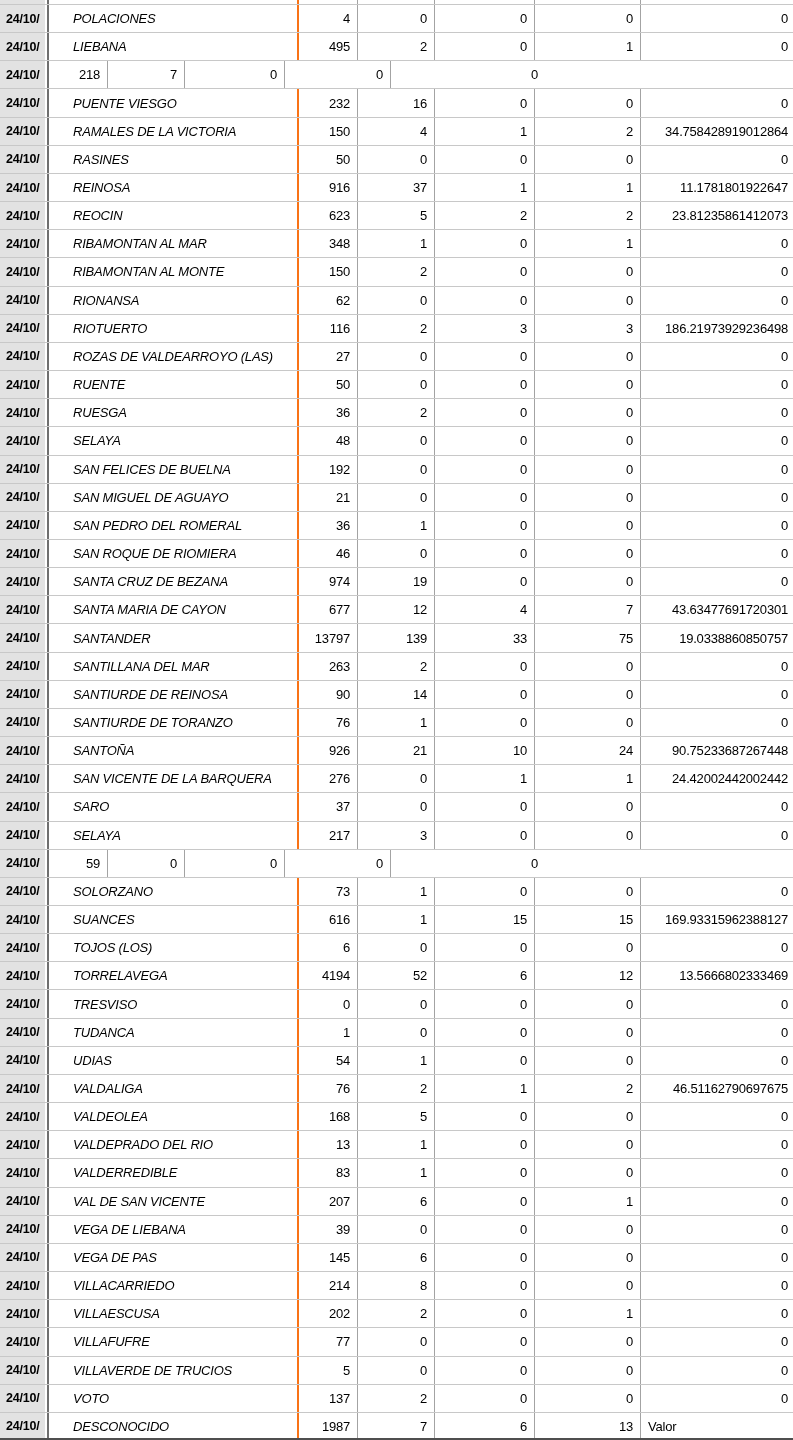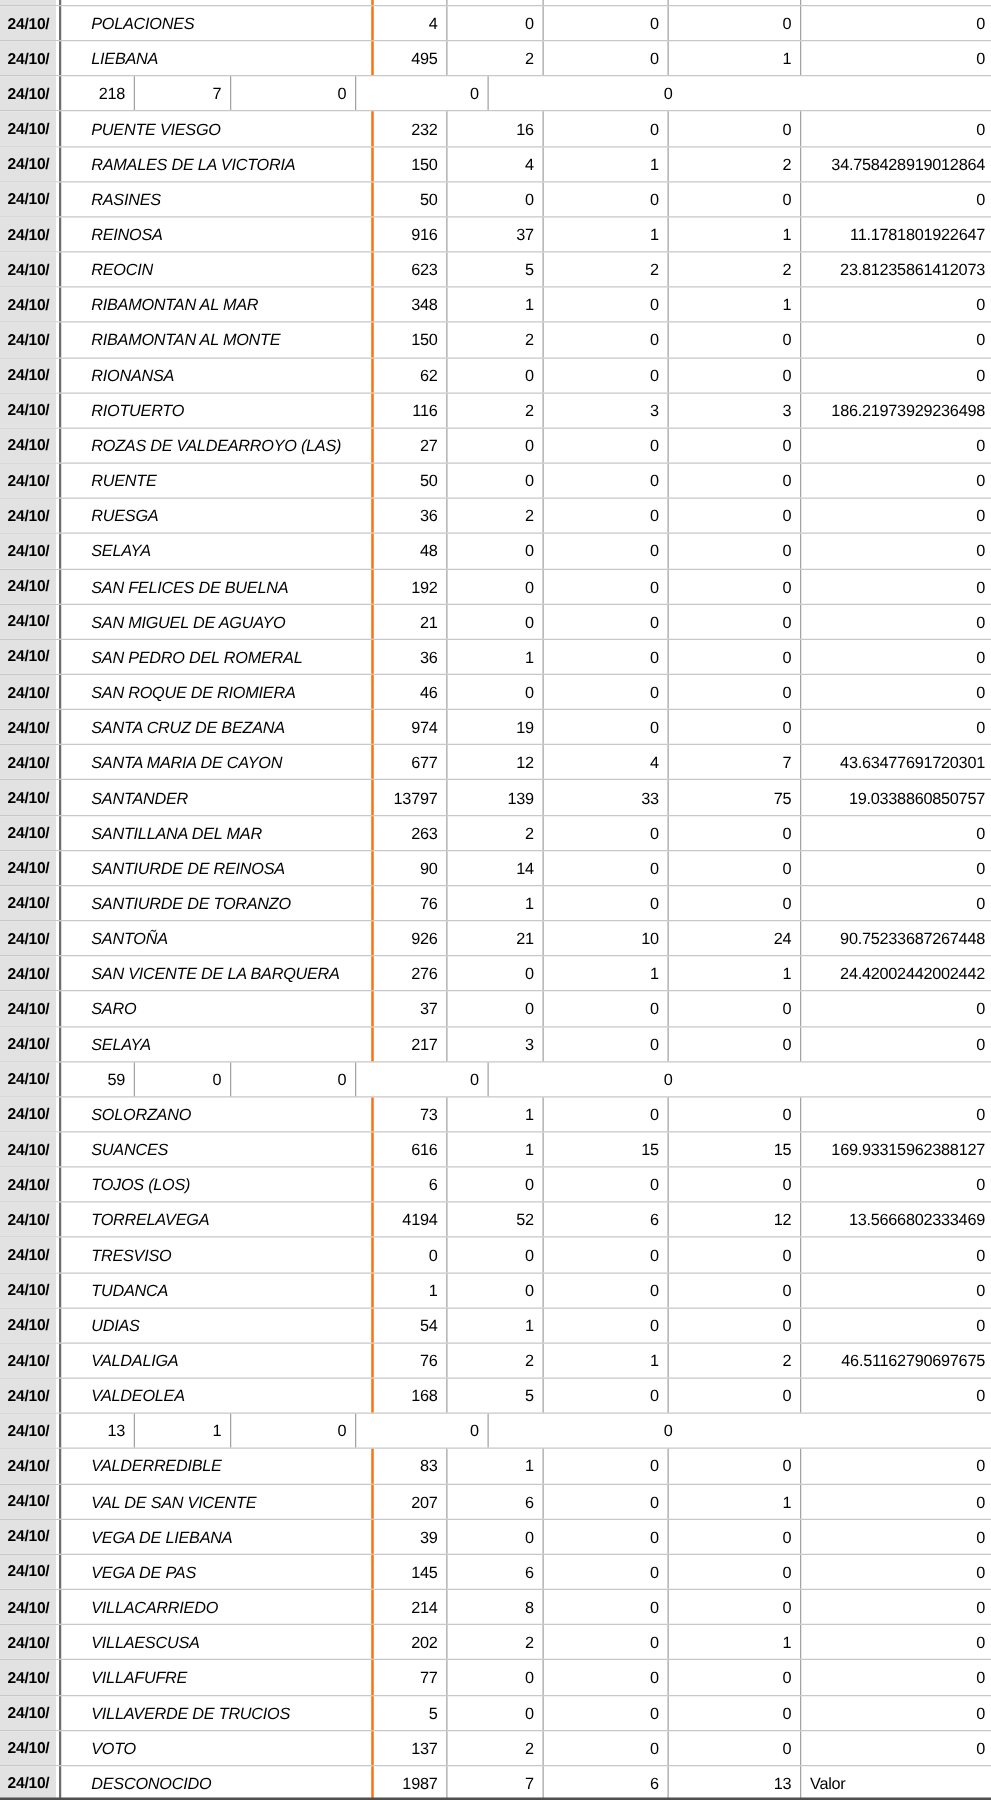--- a/index.html
+++ b/index.html
@@ -495,20 +495,21 @@
     <div class="cell name">VALDEOLEA</div>
     <div class="cell num v0">168</div>
     <div class="cell num v1">5</div>
     <div class="cell num v2">0</div>
     <div class="cell num v3">0</div>
     <div class="cell num v4">0</div>
   </div>
 
   <div class="row">
     <div class="cell date">24/10/</div>
+    <div class="cell name">VALDEPRADO DEL RIO</div>
     <div class="cell num v0">13</div>
     <div class="cell num v1">1</div>
     <div class="cell num v2">0</div>
     <div class="cell num v3">0</div>
     <div class="cell num v4">0</div>
   </div>
 
   <div class="row">
     <div class="cell date">24/10/</div>
     <div class="cell name">VALDERREDIBLE</div>

